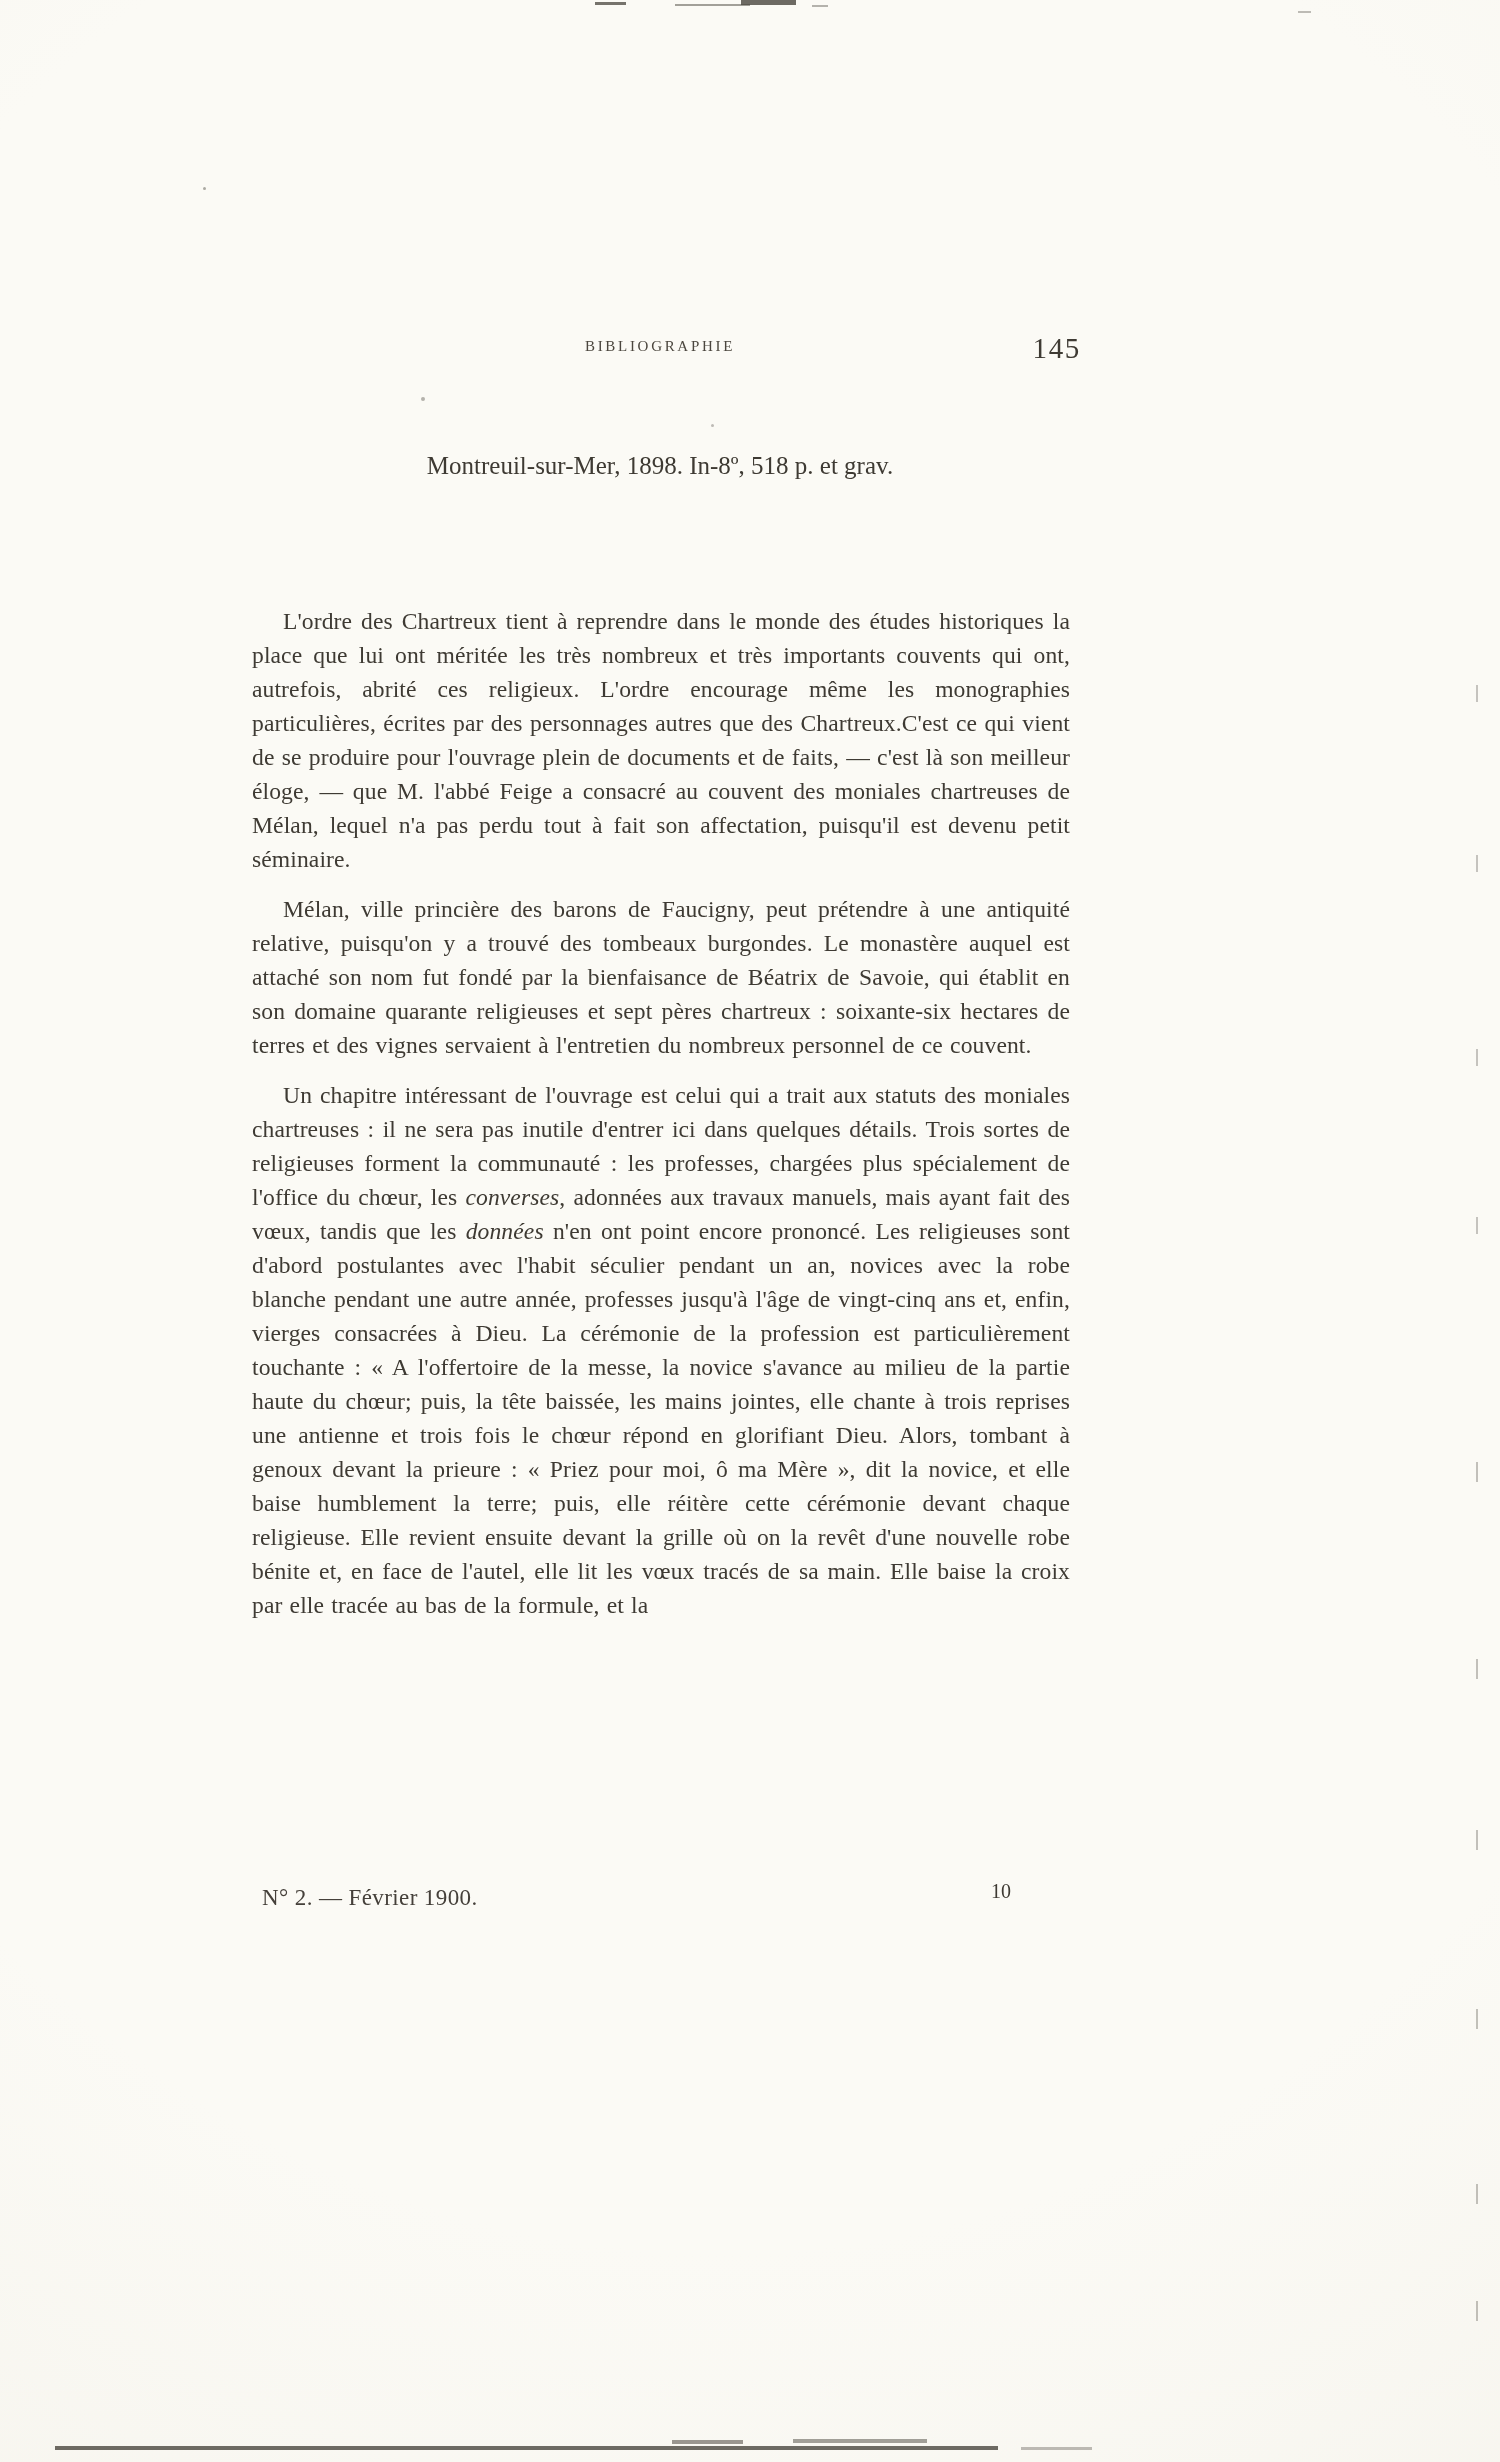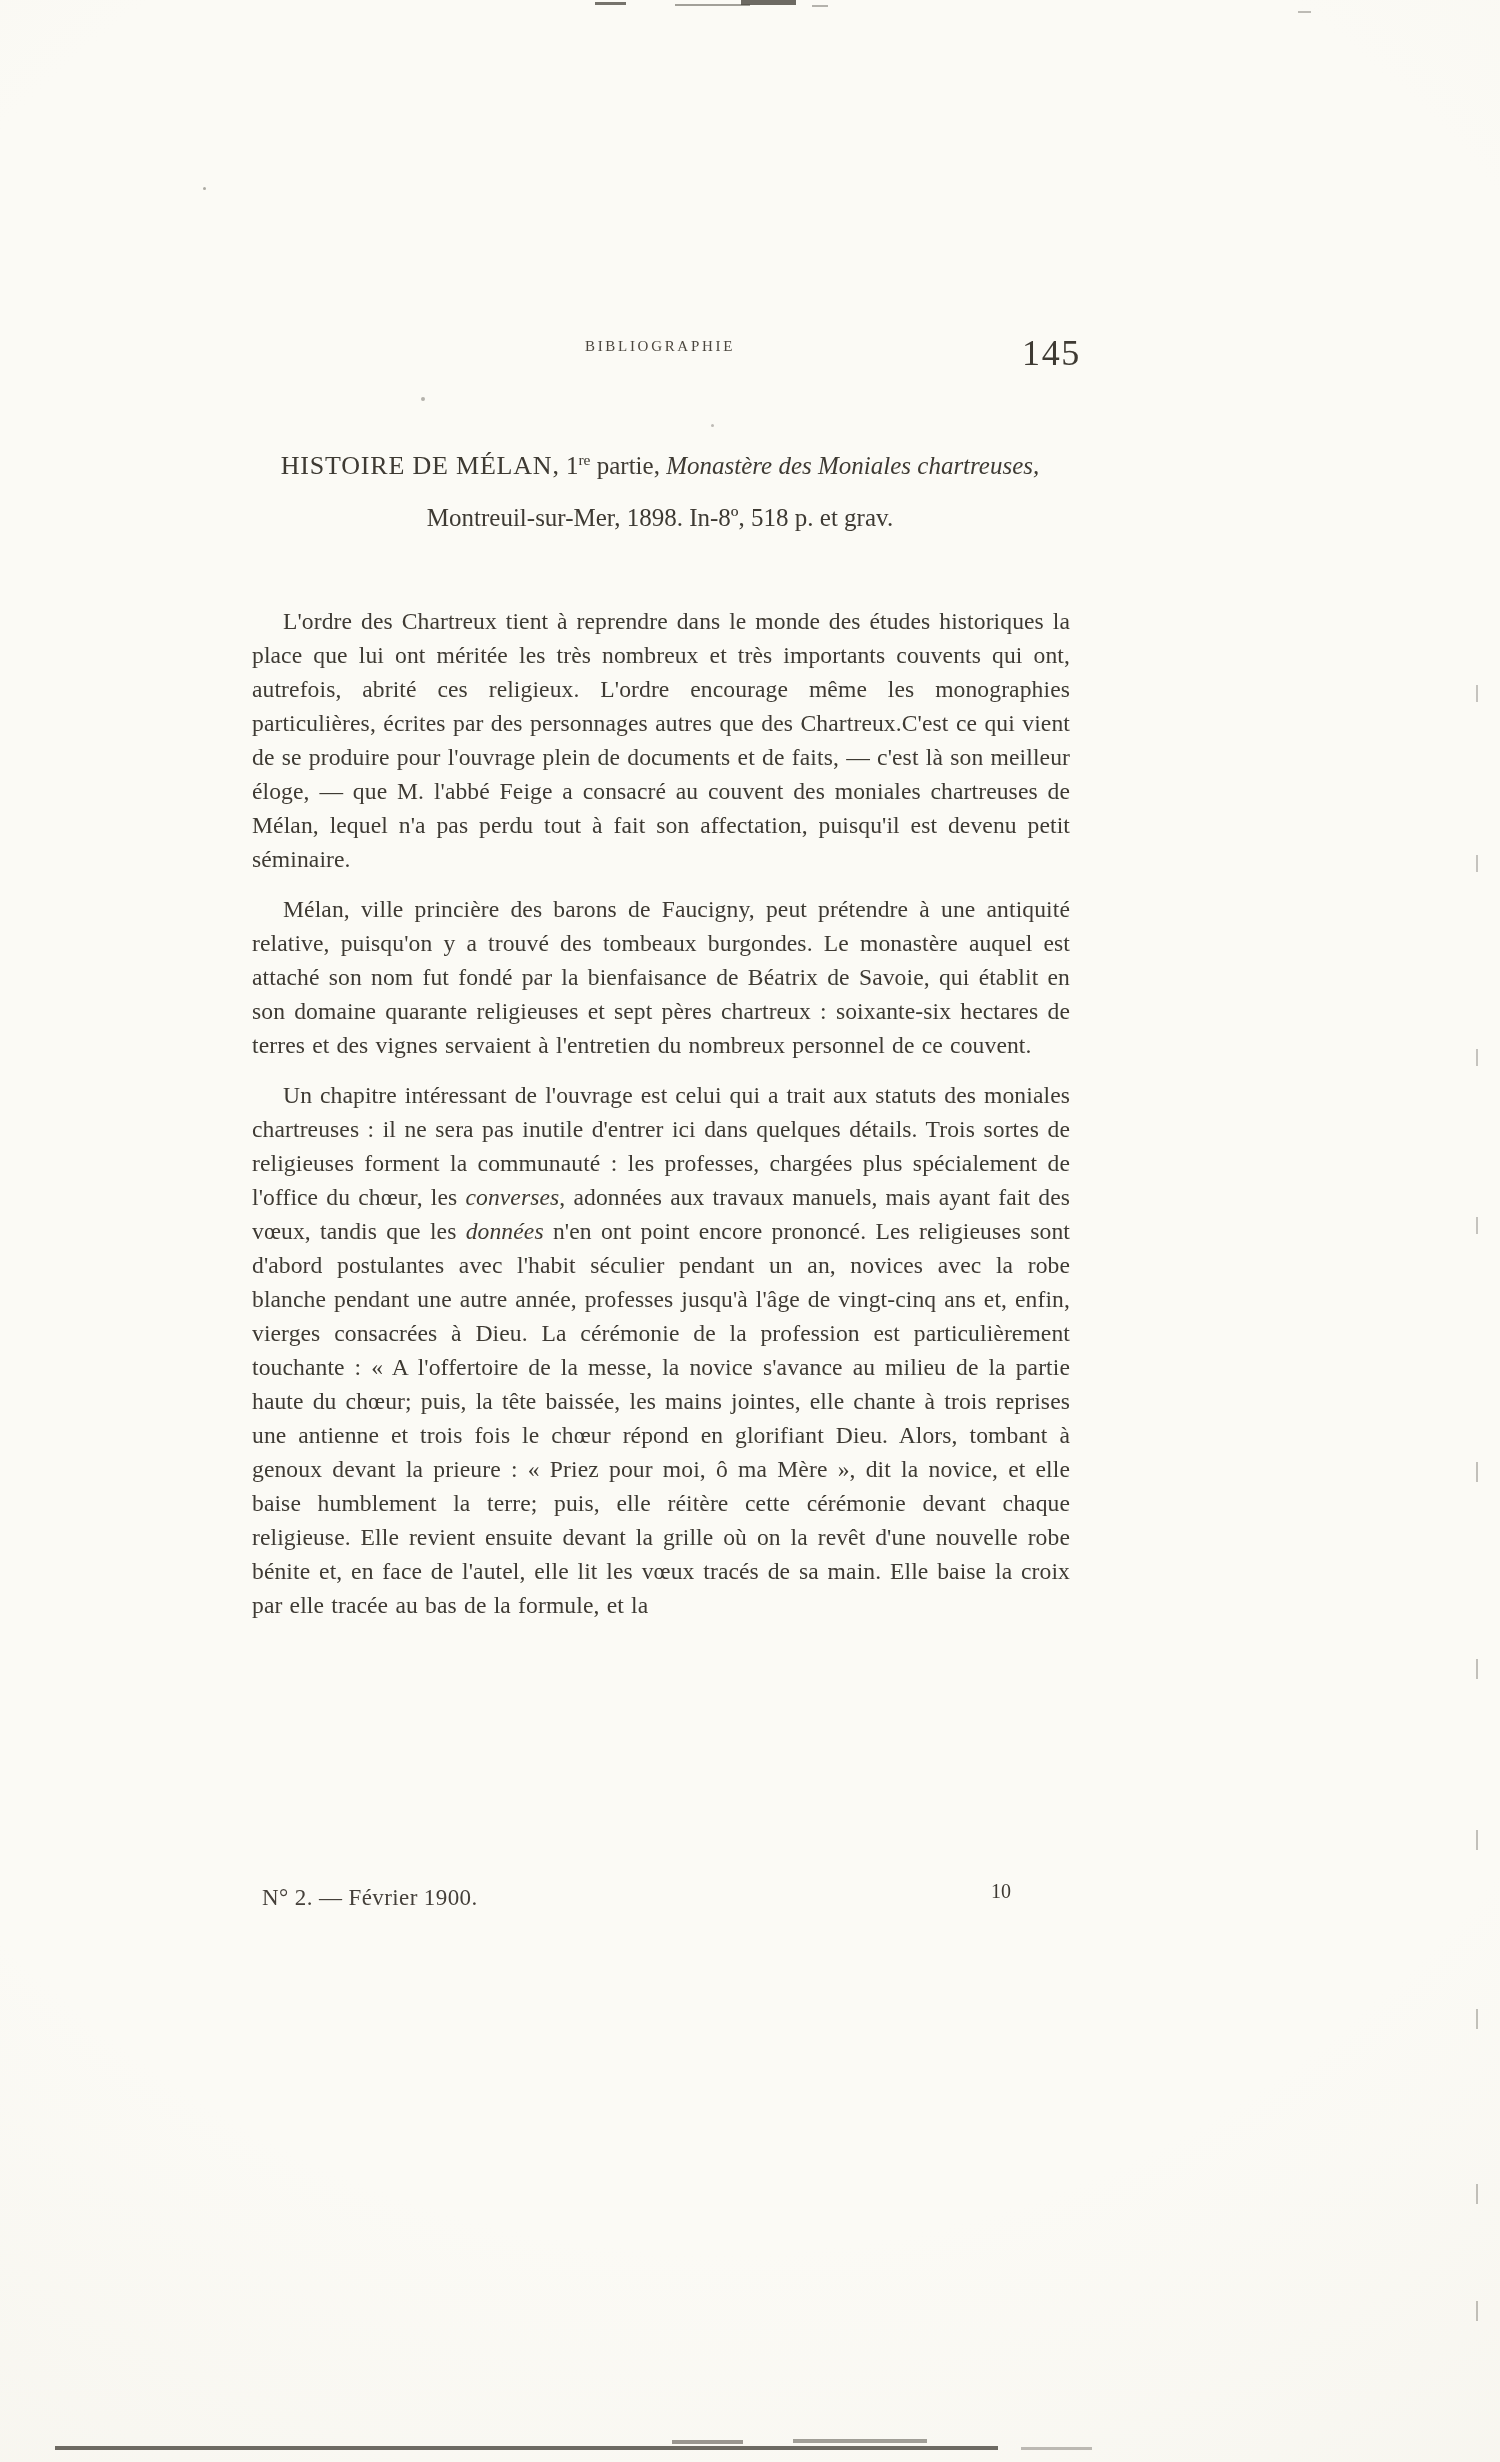--- a/index.html
+++ b/index.html
@@ -26,21 +26,21 @@
     text-align: center;
   }
   .head-title {
     font-size: 15px;
     letter-spacing: 2.7px;
     color: #4b463e;
   }
   .folio {
     position: absolute;
     right: 3.1px; top: -6.3px;
-    font-size: 36px;
+    font-size: 29px;
     letter-spacing: 1.6px;
     color: #3e3a33;
   }
 
   
   .reference {
     position: absolute;
     left: 220px; top: 449px; width: 880px;
     text-align: center;
     font-size: 25px;
@@ -96,25 +96,20 @@
 <body>
 
 <div class="page">
 
   <div class="running-head">
     <span class="head-title">BIBLIOGRAPHIE</span>
     <span class="folio">145</span>
   </div>
 
   <div class="reference">
-    <div class="ref-line1">
-      <span class="caps">HISTOIRE DE MÉLAN,</span>
-      <span><span>1</span><sup>re</sup><span> partie,</span></span>
-      <em>Monastère des Moniales chartreuses,</em>
-    </div>
     <div class="ref-line2">Montreuil-sur-Mer, 1898. In-8º, 518 p. et grav.</div>
   </div>
 
   <div class="body-text">
     <p>L'ordre des Chartreux tient à reprendre dans le monde des études historiques la place que lui ont méritée les très nombreux et très importants couvents qui ont, autrefois, abrité ces religieux. L'ordre encourage même les monographies particulières, écrites par des personnages autres que des Chartreux.C'est ce qui vient de se produire pour l'ouvrage plein de documents et de faits, — c'est là son meilleur éloge, — que M. l'abbé Feige a consacré au couvent des moniales chartreuses de Mélan, lequel n'a pas perdu tout à fait son affectation, puisqu'il est devenu petit séminaire.</p>
     <p>Mélan, ville princière des barons de Faucigny, peut prétendre à une antiquité relative, puisqu'on y a trouvé des tombeaux burgondes. Le monastère auquel est attaché son nom fut fondé par la bienfaisance de Béatrix de Savoie, qui établit en son domaine quarante religieuses et sept pères chartreux : soixante-six hectares de terres et des vignes servaient à l'entretien du nombreux personnel de ce couvent.</p>
     <p><span>Un chapitre intéressant de l'ouvrage est celui qui a trait aux statuts des moniales chartreuses : il ne sera pas inutile d'entrer ici dans quelques détails. Trois sortes de religieuses forment la communauté : les professes, chargées plus spécialement de l'office du chœur, les</span> <em>converses</em><span>, adonnées aux travaux manuels, mais ayant fait des vœux, tandis que les</span> <em>données</em> <span>n'en ont point encore prononcé. Les religieuses sont d'abord postulantes avec l'habit séculier pendant un an, novices avec la robe blanche pendant une autre année, professes jusqu'à l'âge de vingt-cinq ans et, enfin, vierges consacrées à Dieu. La cérémonie de la profession est particulièrement touchante : « A l'offertoire de la messe, la novice s'avance au milieu de la partie haute du chœur; puis, la tête baissée, les mains jointes, elle chante à trois reprises une antienne et trois fois le chœur répond en glorifiant Dieu. Alors, tombant à genoux devant la prieure : « Priez pour moi, ô ma Mère », dit la novice, et elle baise humblement la terre; puis, elle réitère cette cérémonie devant chaque religieuse. Elle revient ensuite devant la grille où on la revêt d'une nouvelle robe bénite et, en face de l'autel, elle lit les vœux tracés de sa main. Elle baise la croix par elle tracée au bas de la formule, et la</span></p>
   </div>
 
   <div class="page-footer">

